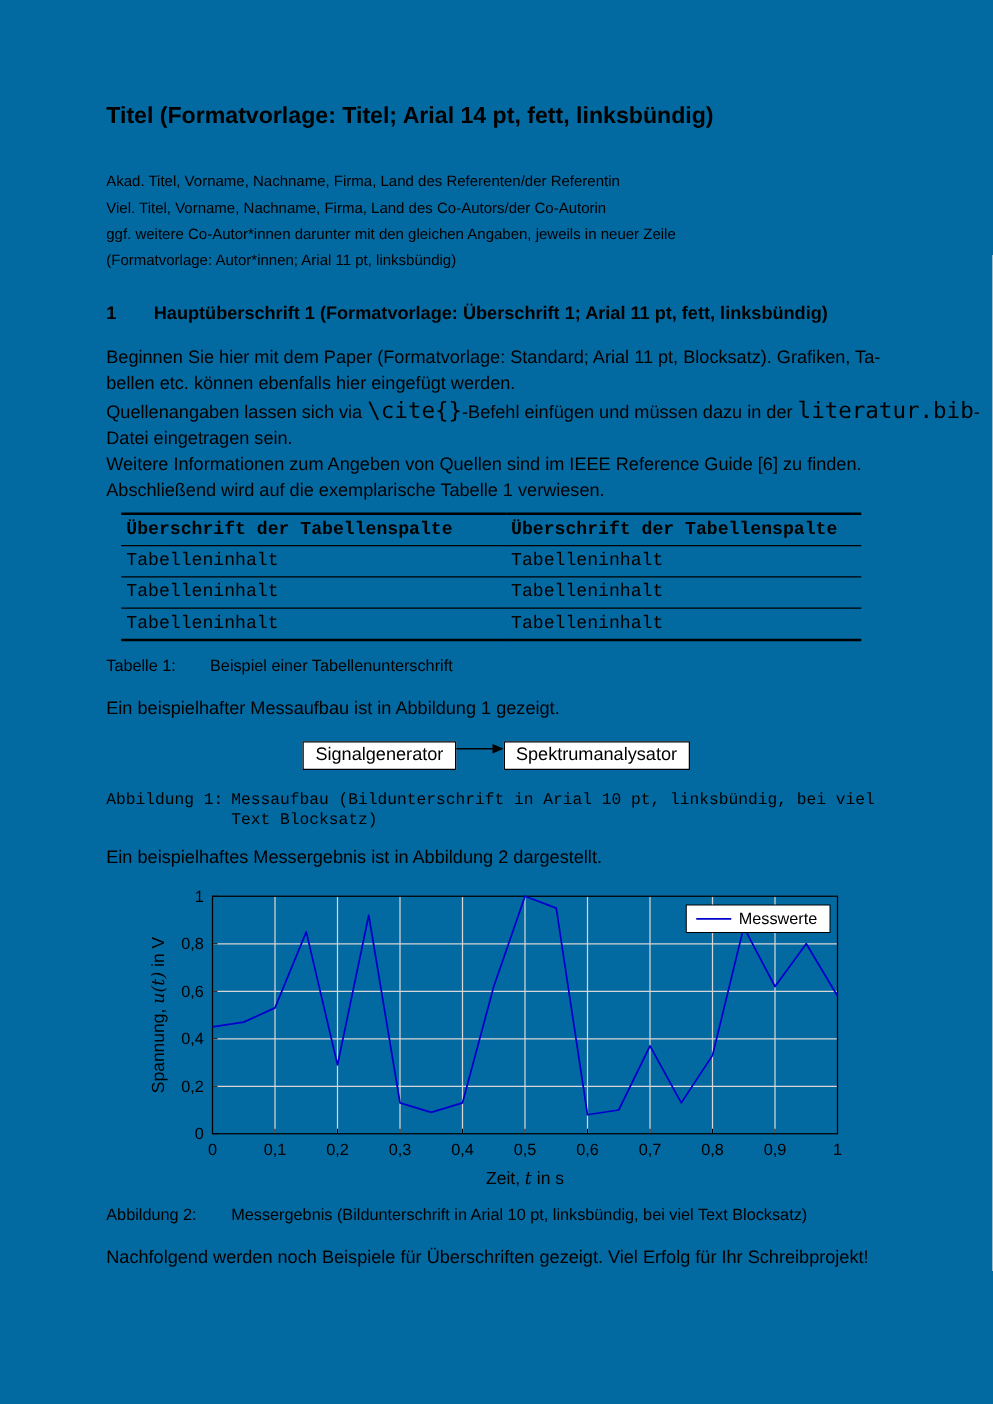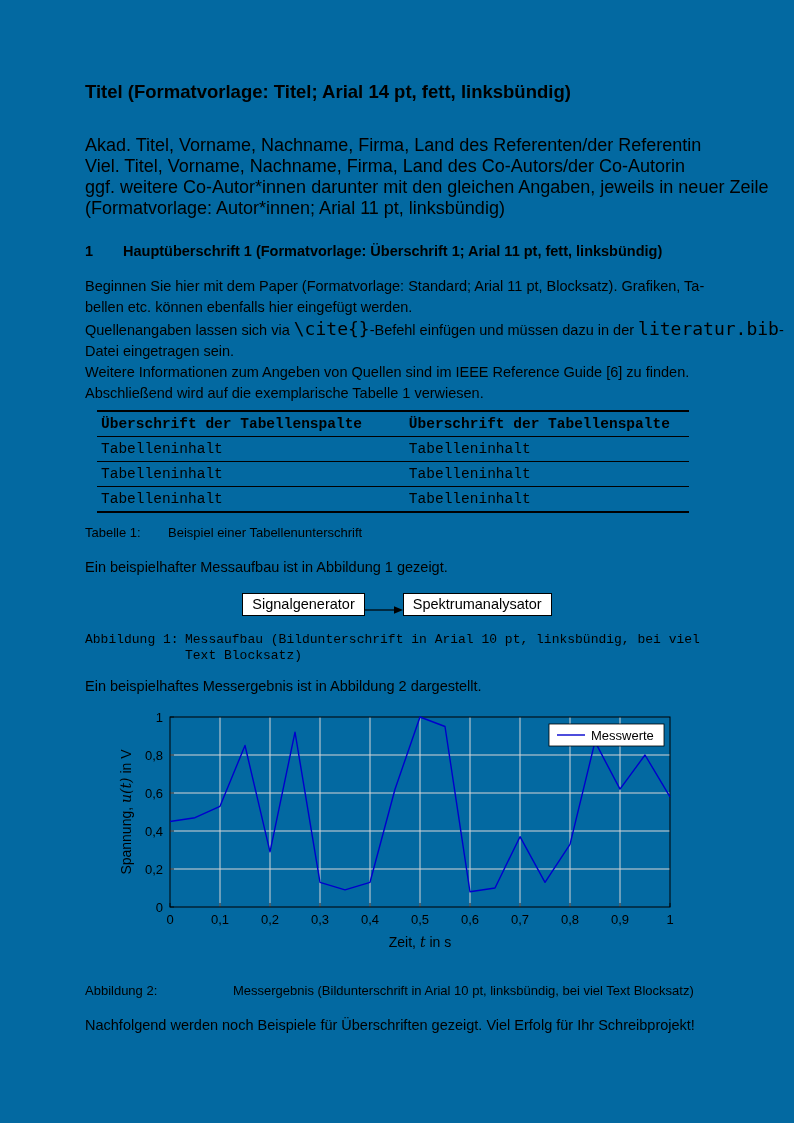--- a/index.html
+++ b/index.html
@@ -3,48 +3,48 @@
 <meta charset="utf-8">
 <style>
   * { margin:0; padding:0; box-sizing:border-box; }
   html,body { background:#ffffff; }
   .page {
     width:794px; height:1123px; background:#0369a1; color:#000;
     font-family:"Liberation Sans", sans-serif;
     padding:80px 85px 0 85px; position:relative; overflow:hidden;
   }
   .doc-title { font-size:18.5px; font-weight:bold; line-height:23px; margin-bottom:32px; white-space:nowrap; }
-  .authors { font-size:18px; line-height:21px; }
+  .authors { font-size:12px; line-height:21px; }
   .authors .line { white-space:nowrap; }
   .section-heading { display:flex; font-size:14.5px; font-weight:bold; line-height:21px; margin-top:22px; }
   .section-number { width:38px; flex-shrink:0; }
   .body-par { font-size:14.5px; line-height:21px; }
   .body-par .line { white-space:nowrap; }
   .mt-para1 { margin-top:14px; }
   .mono { font-family:"DejaVu Sans Mono", monospace; font-size:18px; }
   .doc-table { border-collapse:collapse; width:592px; margin-left:12px; margin-top:6px; font-size:14.5px;font-family:Liberation Mono, monospace; }
   .doc-table th, .doc-table td { text-align:left; padding:4px 4px; }
   .doc-table th { font-weight:bold; }
   .doc-table col.c1 { width:52%; }
   .doc-table thead tr { border-top:2px solid #000; border-bottom:1px solid #000; }
   .doc-table tbody tr { border-bottom:1px solid #000; }
   .doc-table tbody tr:last-child { border-bottom:2px solid #000; }
   .caption { display:flex; font-size:13px; line-height:16px; }
   .cap-label { flex-shrink:0; }
   .cap-label.w-table { width:83px; }
   .cap-label.w-fig { width:100px; }
   .cap-table { margin-top:12px; }
   .par2 { margin-top:16px; }
-  .fig1-row { display:flex; justify-content:center; align-items:flex-end; margin-top:15px; }
+  .fig1-row { display:flex; justify-content:center; align-items:flex-start; margin-top:15px; }
   .fig-box { border:1px solid #000; padding:2px 9px 3px 9px; font-size:14.5px; background:#fff; }
   .fig1-arrow { margin:0 0px; display:block; }
   .cap-fig1 { margin-top:16px;font-family:Liberation Mono, monospace; }
   .par3 { margin-top:12px; }
   .chart-wrap { margin-top:12px; }
-  .cap-fig2 { margin-top:24px;gap:48px; }
+  .cap-fig2 { margin-top:4px; }
   .par4 { margin-top:16px; white-space:nowrap; }
 </style>
 </head>
 <body>
 
 <div class="page">
 
   <div class="doc-title">Titel (Formatvorlage: Titel; Arial 14 pt, fett, linksbündig)</div>
 
   <div class="authors">

